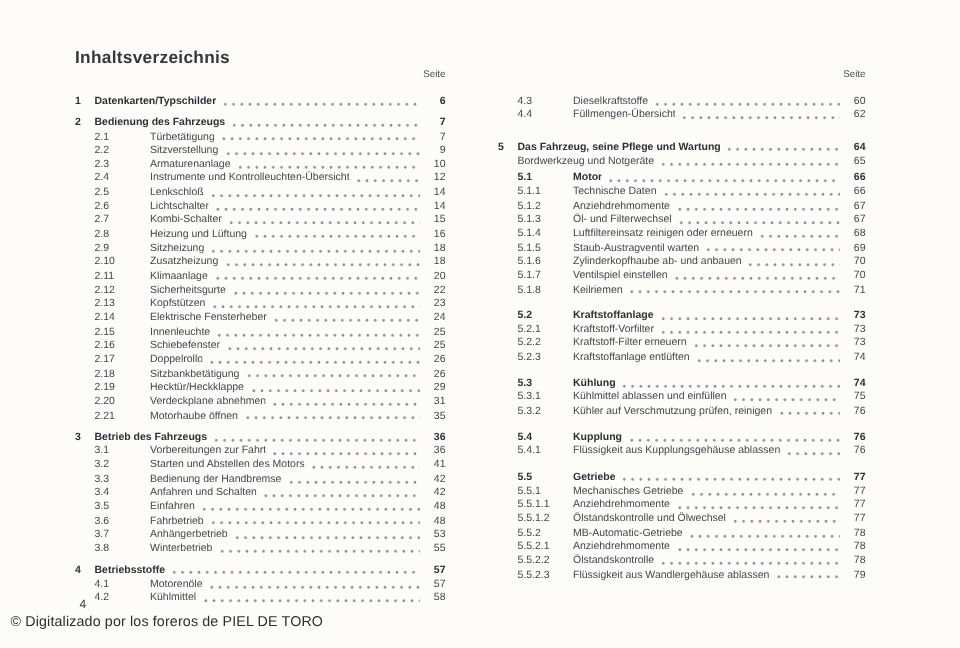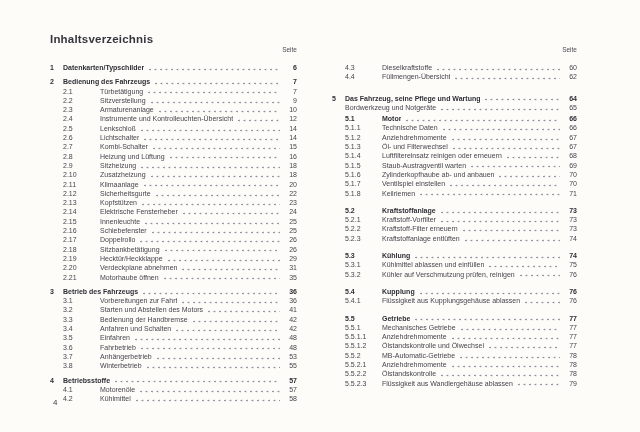--- a/index.html
+++ b/index.html
@@ -520,14 +520,15 @@
         <div class="toc-row lvl-s">
           <span class="c-num">5.5.2.3</span>
           <span class="c-title">Flüssigkeit aus Wandlergehäuse ablassen</span>
           <span class="leader"></span>
           <span class="c-page">79</span>
         </div>
       </div>
   </div>
 
   <div class="page-num">4</div>
+  <div class="watermark">© Digitalizado por los foreros de PIEL DE TORO</div>
 
 </div>
 
 </body></html>

